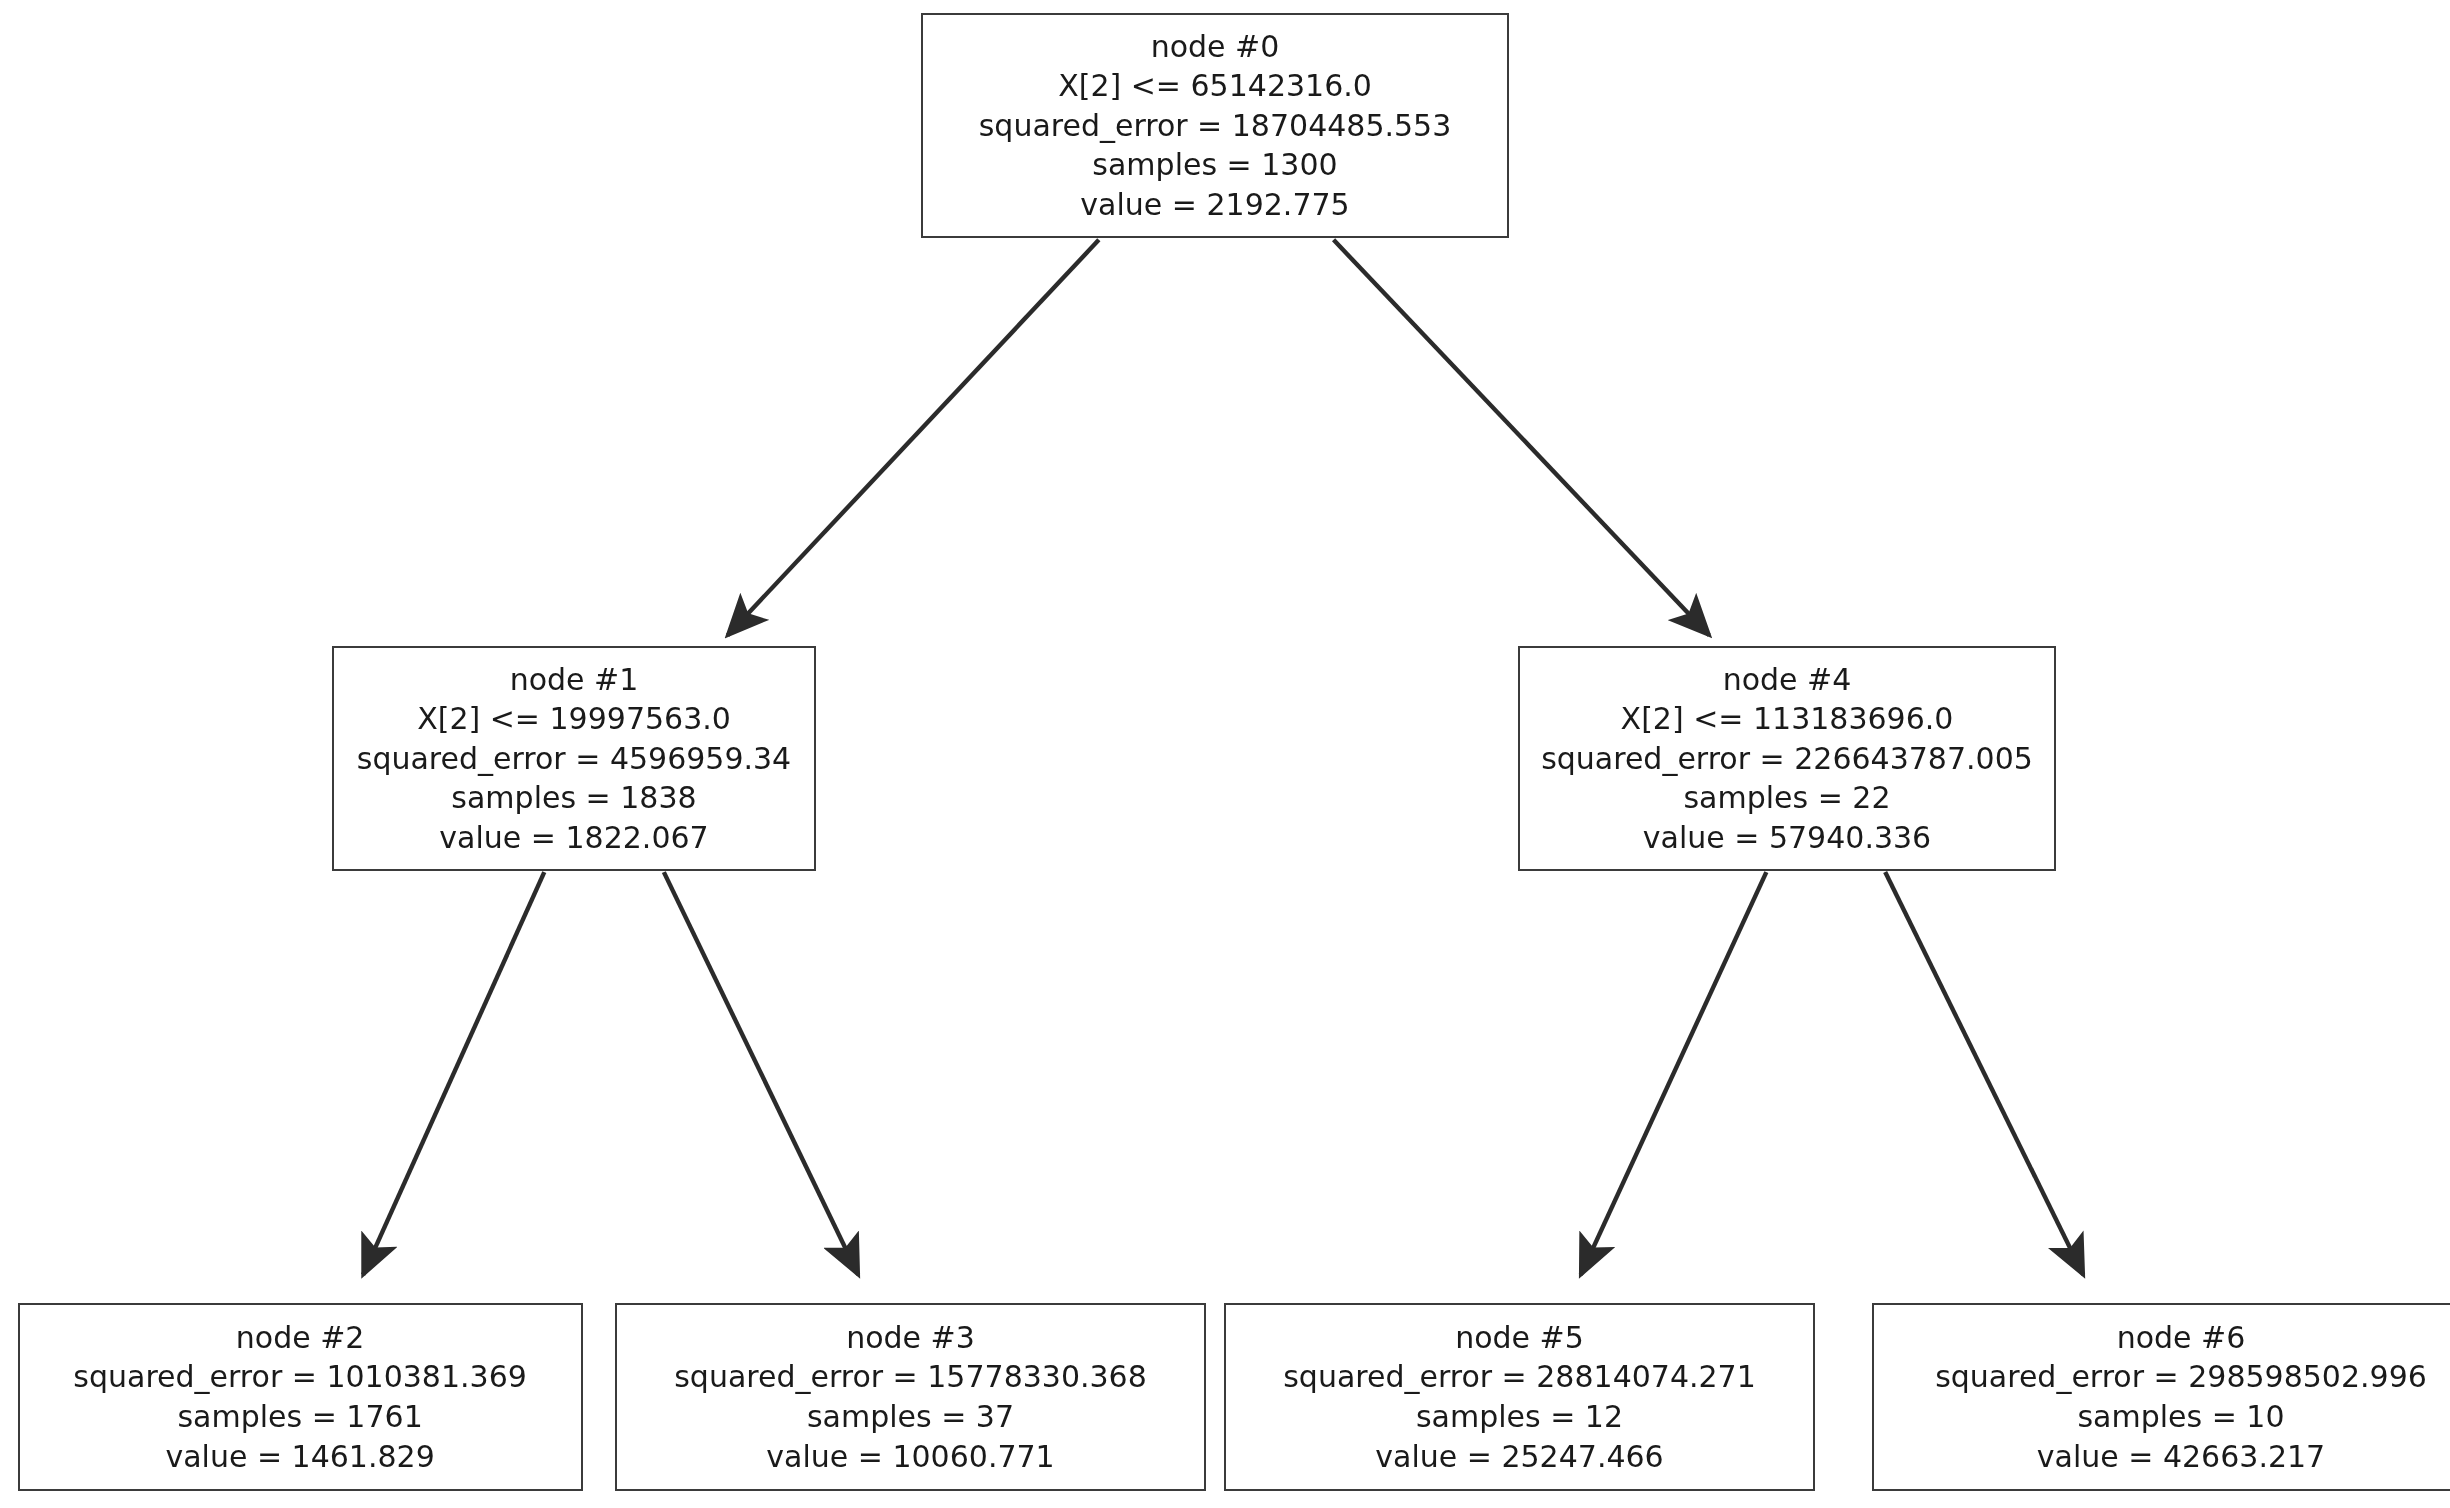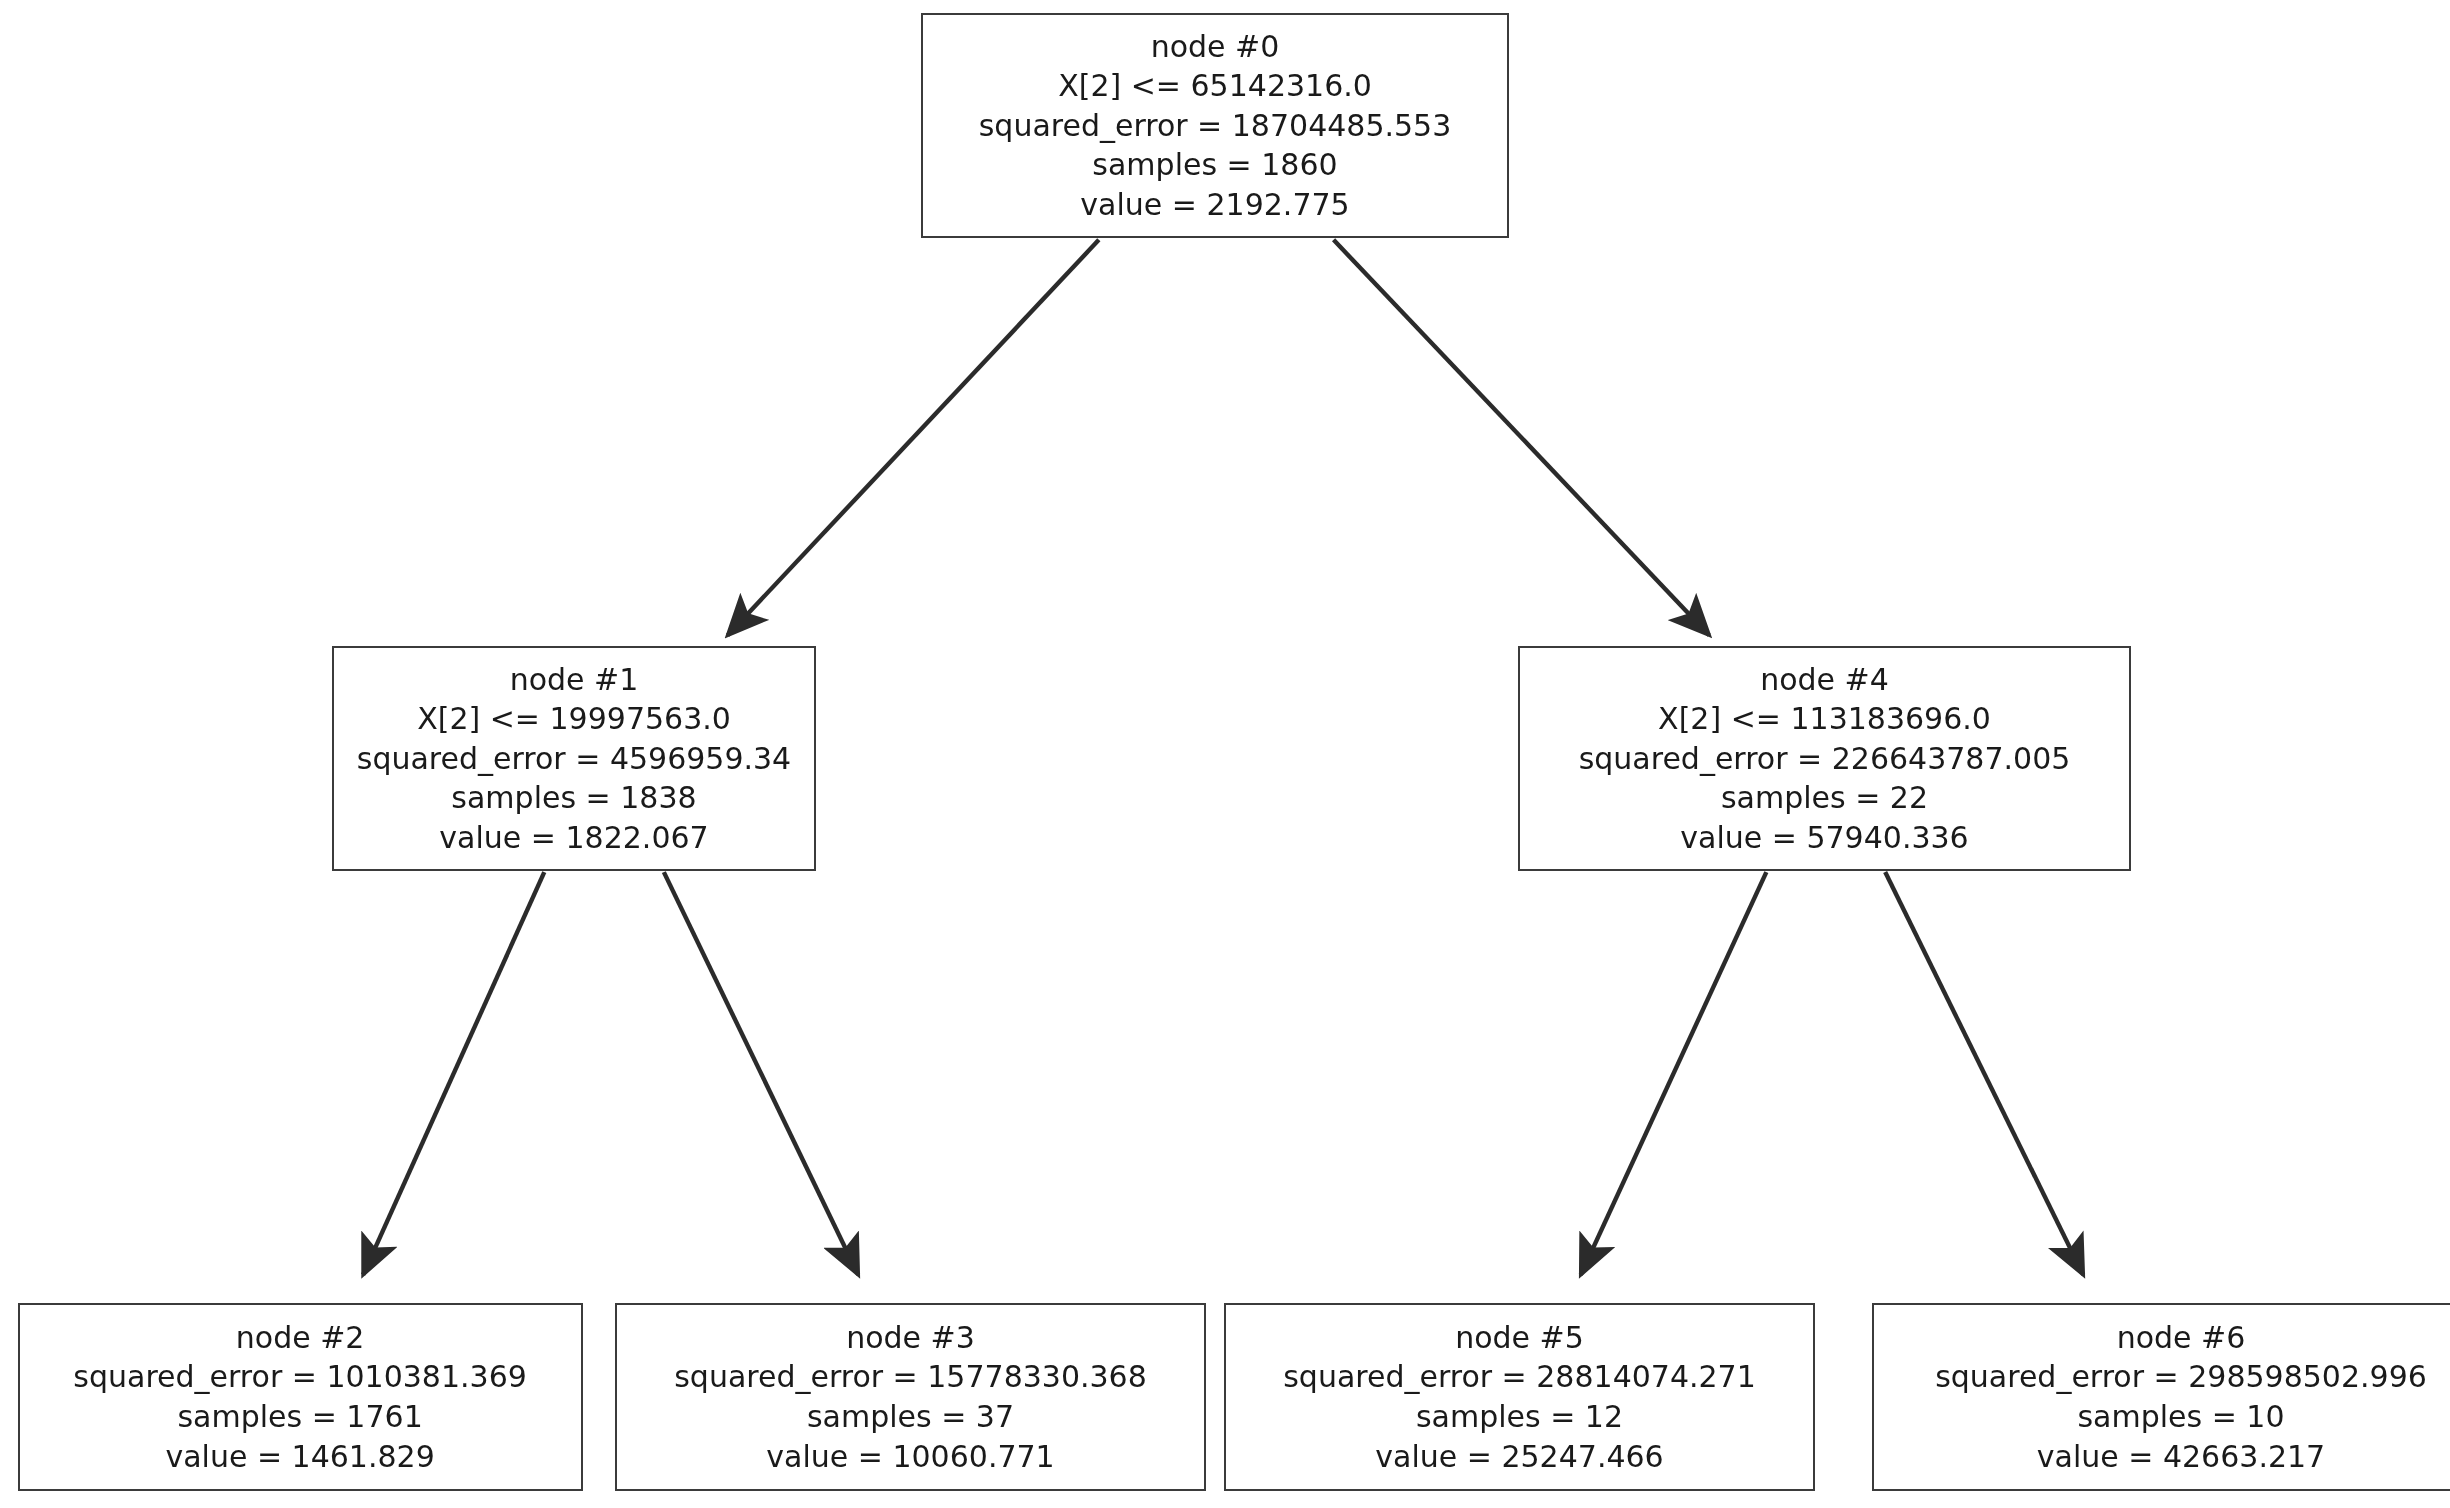--- a/index.html
+++ b/index.html
@@ -66,33 +66,33 @@
 
     <line x1="2408" y1="1189" x2="2155" y2="1738" stroke="#2b2b2b" stroke-width="6" marker-end="url(#arrowhead)"></line>
 
     <line x1="2570" y1="1189" x2="2840" y2="1738" stroke="#2b2b2b" stroke-width="6" marker-end="url(#arrowhead)"></line>
   </svg>
 
   <div class="node-box" style="left:921px; top:13.2px; width:588px; height:225px;">
     <span class="node-line">node #0</span>
     <span class="node-line">X[2] &lt;= 65142316.0</span>
     <span class="node-line">squared_error = 18704485.553</span>
-    <span class="node-line">samples = 1860</span>
+    <span class="node-line">samples = 1300</span>
     <span class="node-line">value = 2192.775</span>
   </div>
 
   <div class="node-box" style="left:332px; top:646px; width:484px; height:225px;">
     <span class="node-line">node #1</span>
     <span class="node-line">X[2] &lt;= 19997563.0</span>
     <span class="node-line">squared_error = 4596959.34</span>
     <span class="node-line">samples = 1838</span>
     <span class="node-line">value = 1822.067</span>
   </div>
 
-  <div class="node-box" style="left:1518px; top:646px; width:613px; height:225px;">
+  <div class="node-box" style="left:1518px; top:646px; width:538px; height:225px;">
     <span class="node-line">node #4</span>
     <span class="node-line">X[2] &lt;= 113183696.0</span>
     <span class="node-line">squared_error = 226643787.005</span>
     <span class="node-line">samples = 22</span>
     <span class="node-line">value = 57940.336</span>
   </div>
 
   <div class="node-box" style="left:17.6px; top:1303px; width:565px; height:188px;">
     <span class="node-line">node #2</span>
     <span class="node-line">squared_error = 1010381.369</span>

